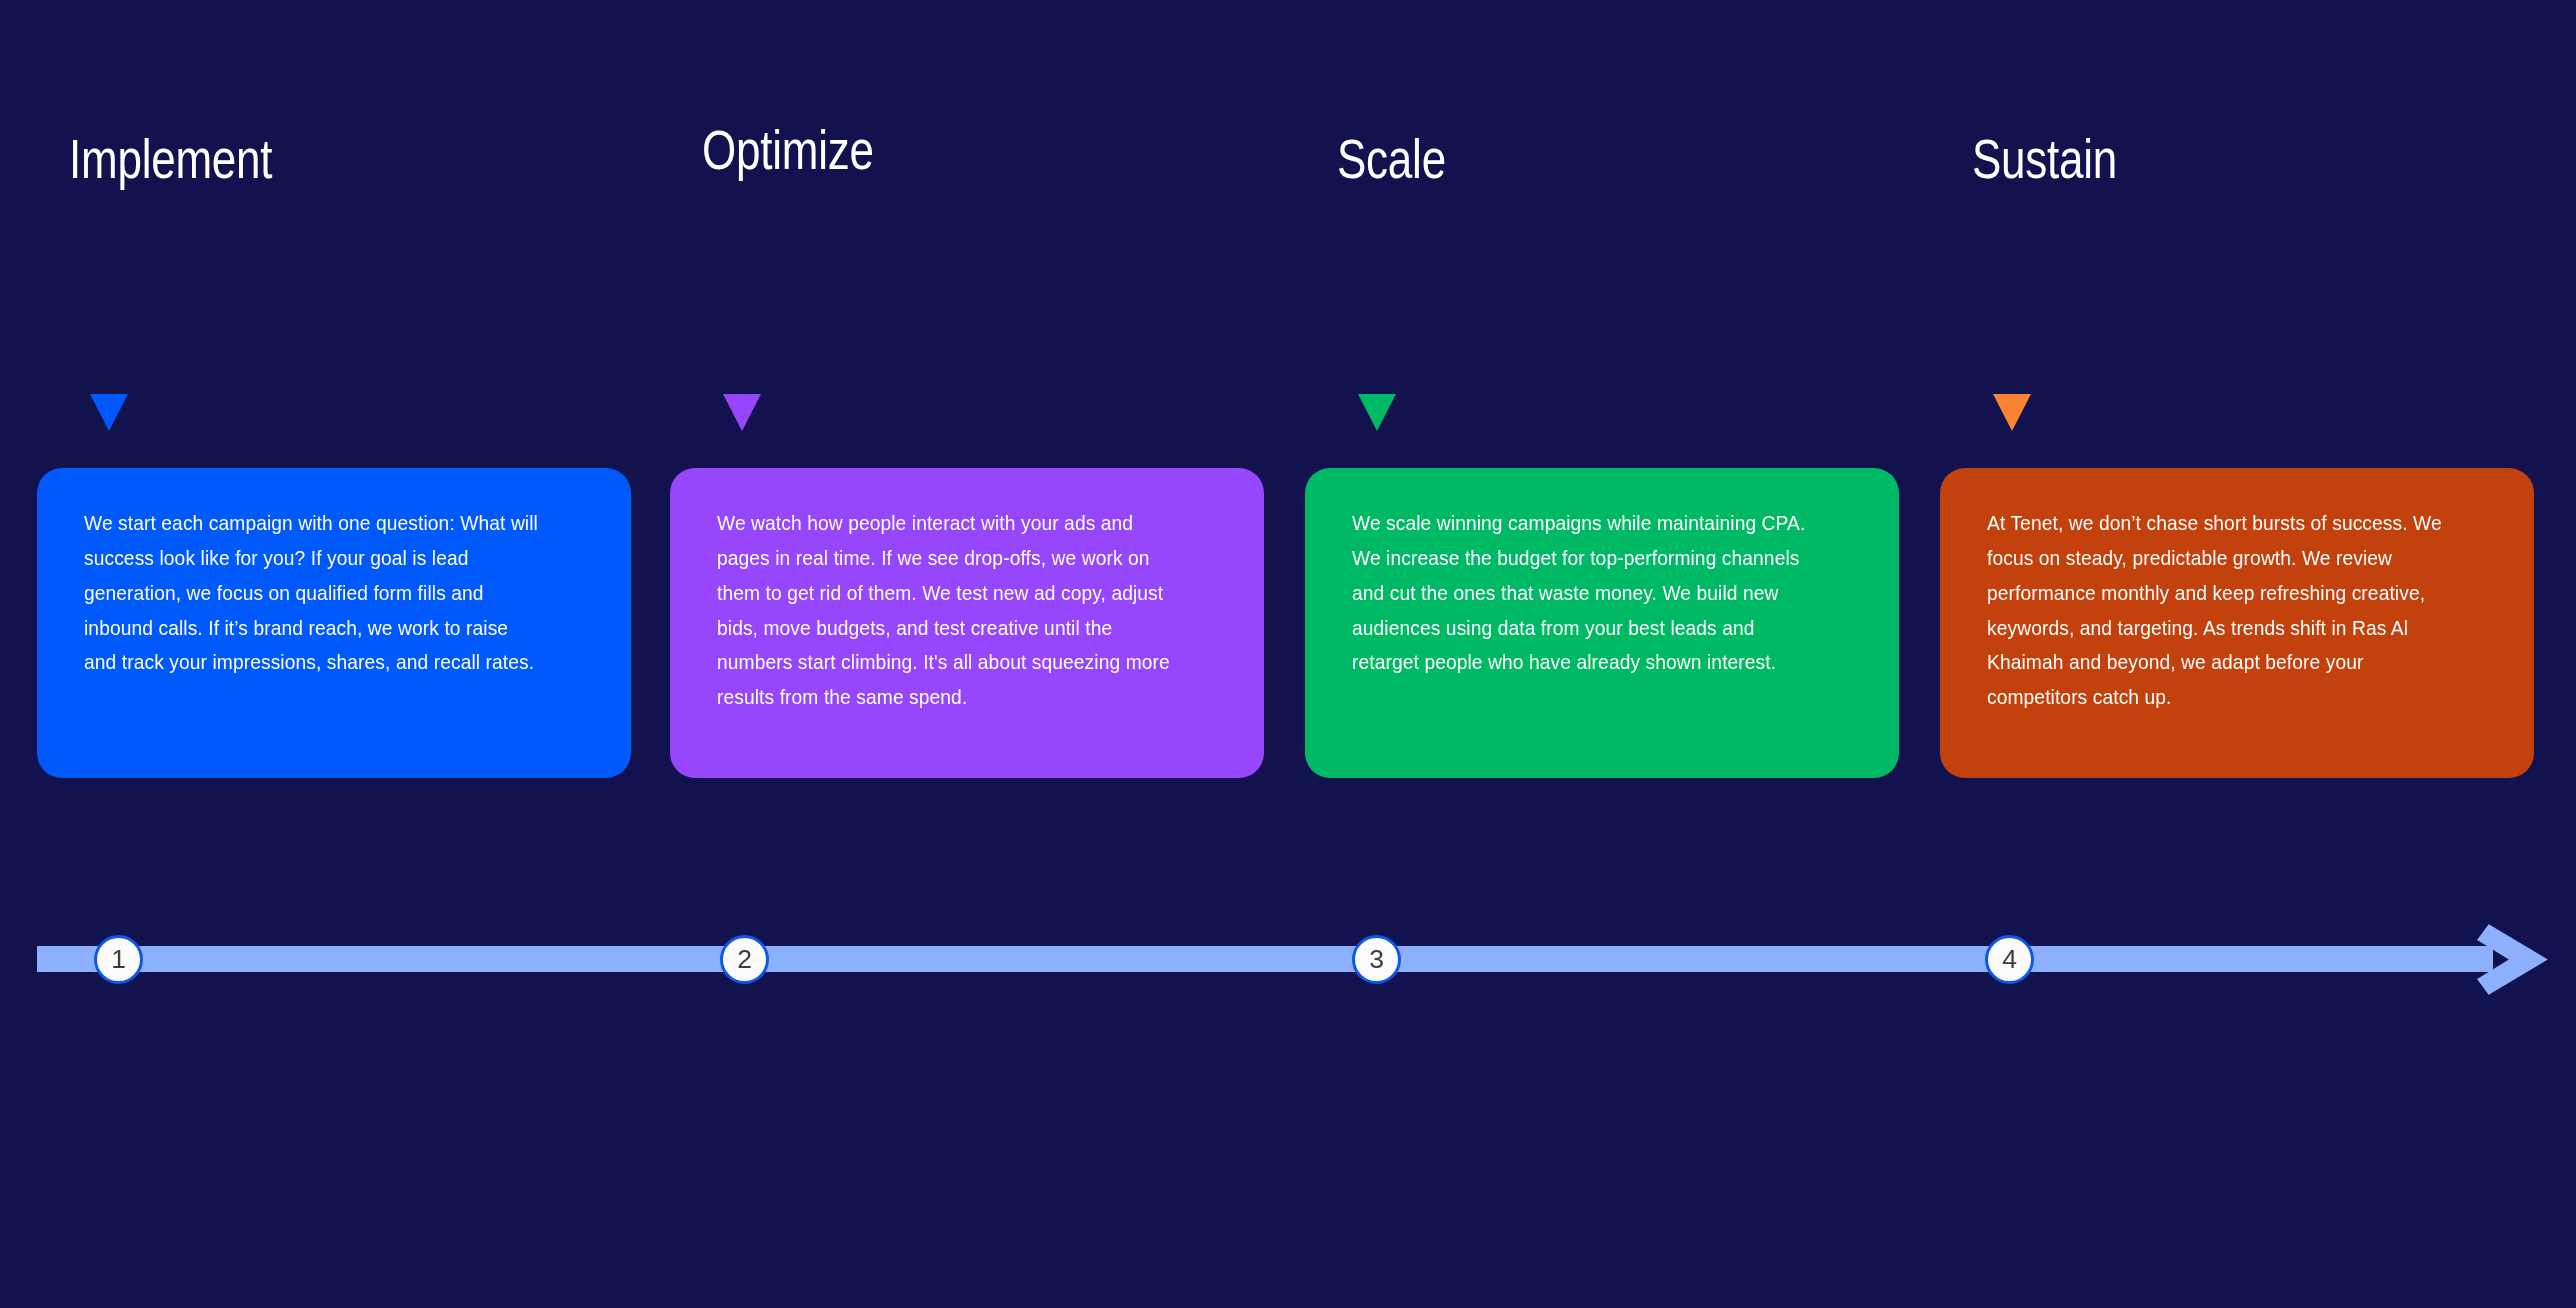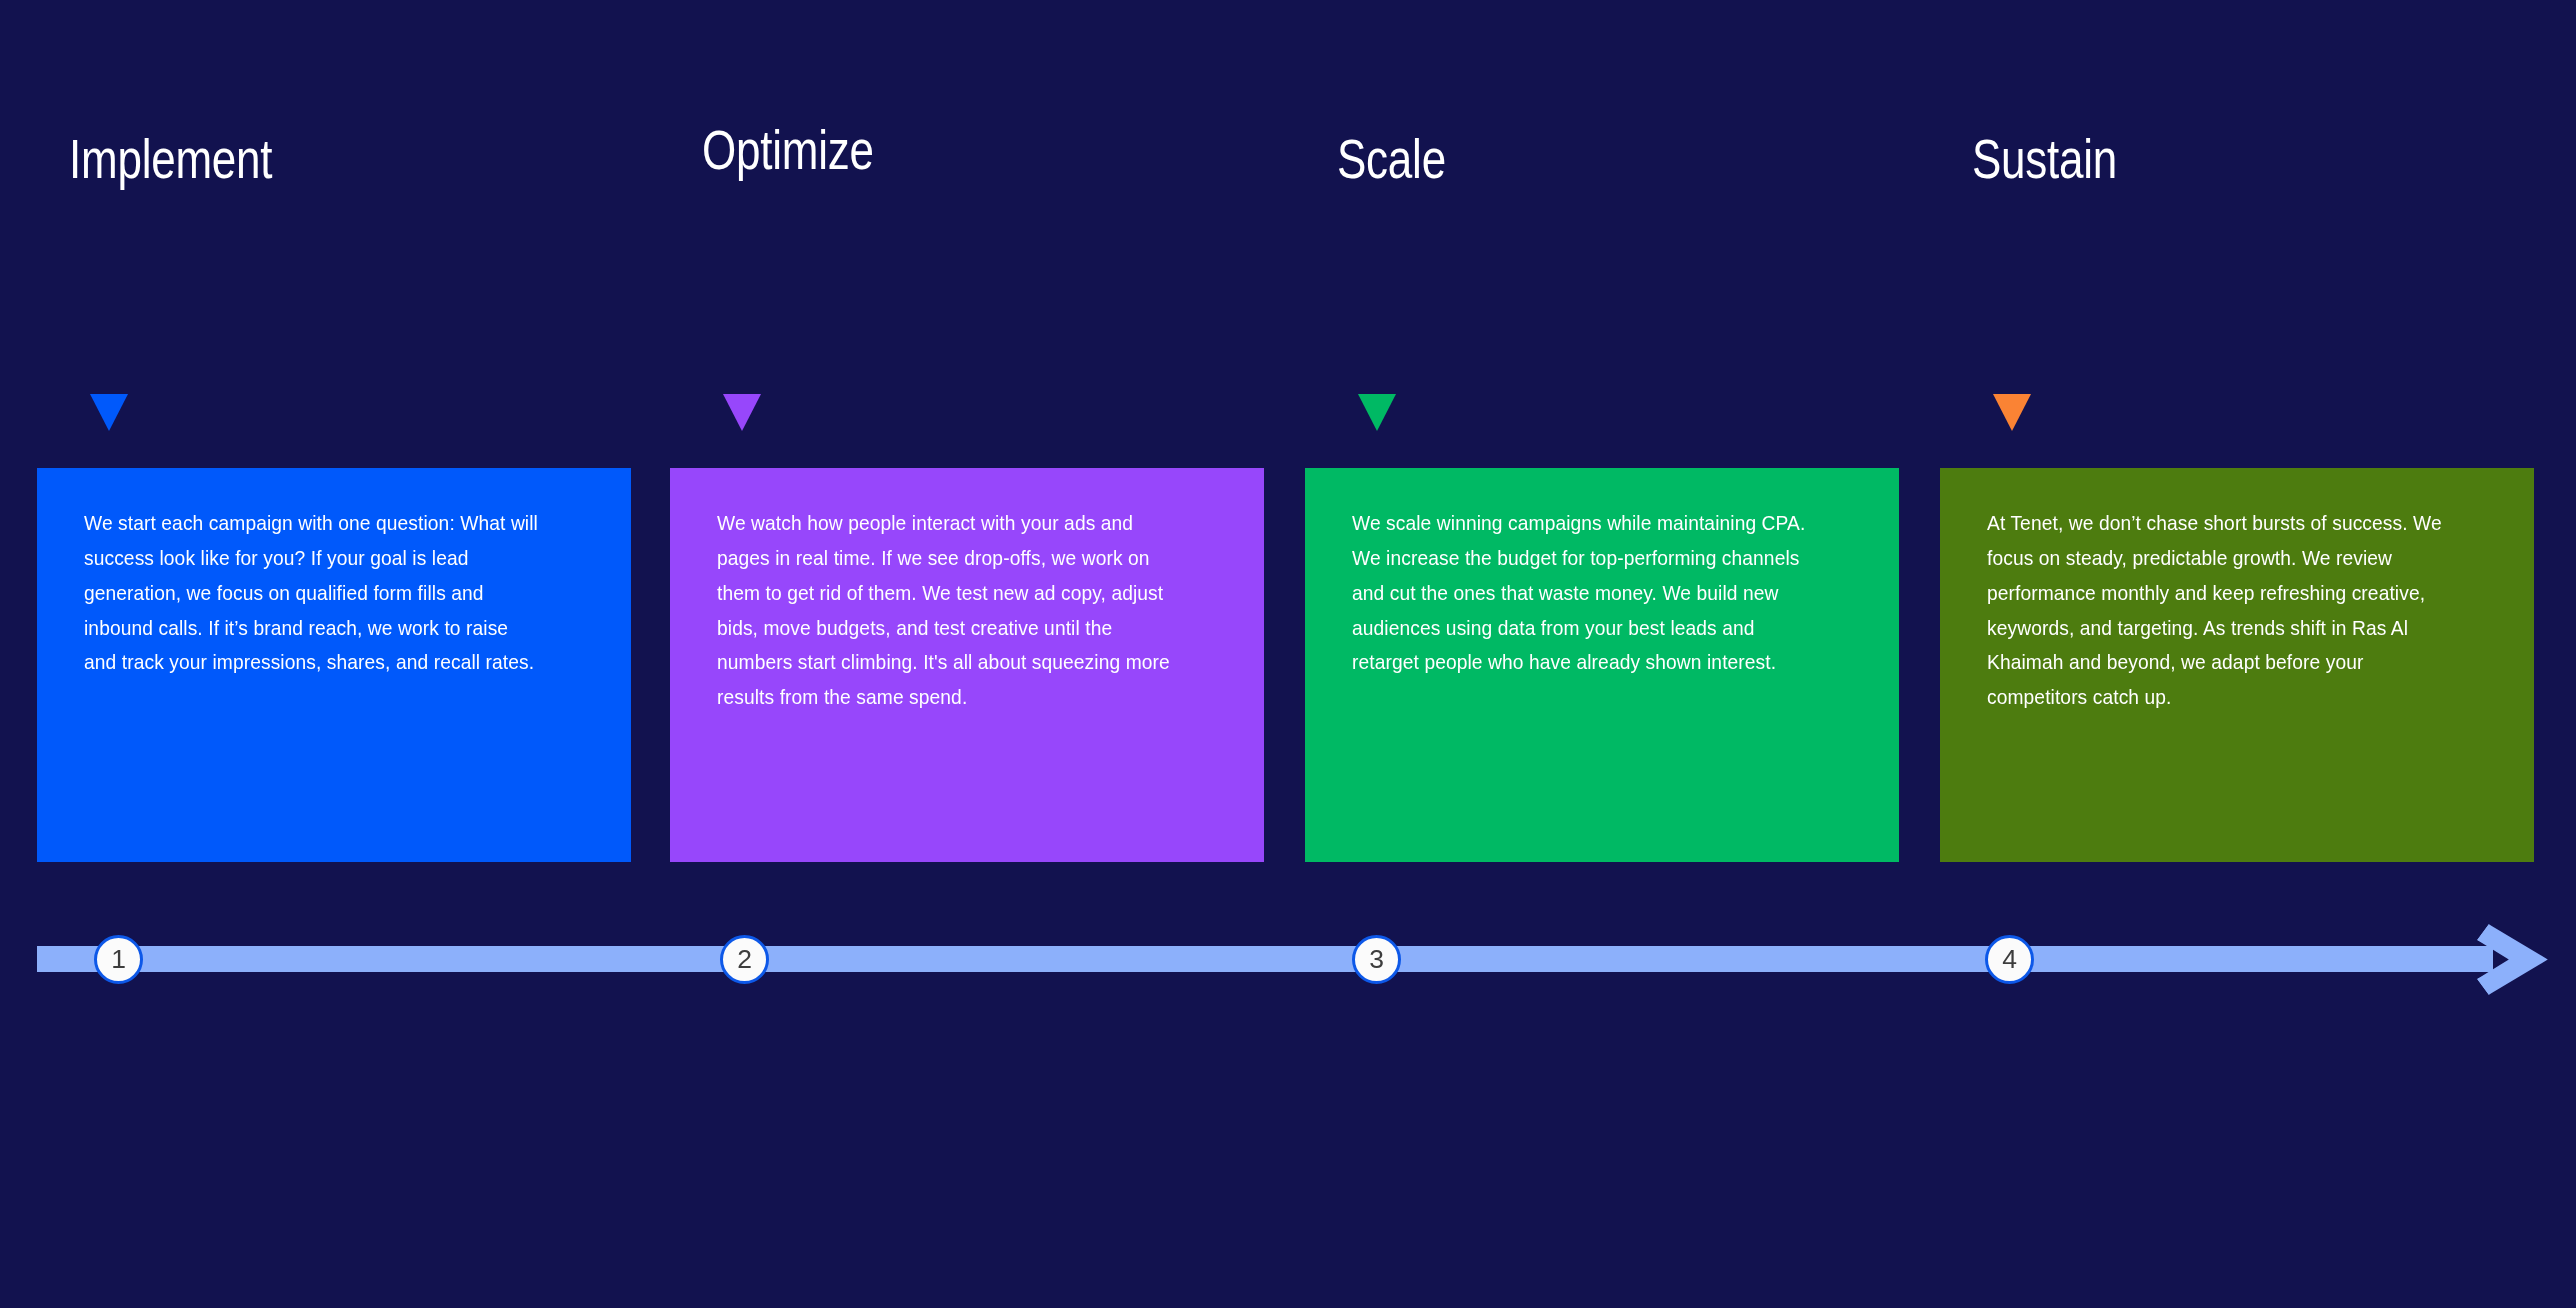--- a/index.html
+++ b/index.html
@@ -28,21 +28,22 @@
     letter-spacing:-0.3px;
     white-space:nowrap;
     transform:scaleX(0.80);
     transform-origin:left center;
   }
   .card {
     position:absolute;
     left:0;
     top:468px;
     width:594px;
-    height:394px;
+    height:310px;
+    border-radius:25px;
   }
   .card-body {
     position:absolute;
     left:47px;
     right:47px;
     top:38px;
     color:#ffffff;
     font-size:21px;
     line-height:1.66;
     font-weight:400;
@@ -118,21 +119,21 @@
   <div class="step" id="step-2" style="left:1305px;">
     <div class="step-title" style="top:132px;">Scale</div>
     <div class="card" style="background:#00b964;">
       <div class="card-body">We scale winning campaigns while maintaining CPA. We increase the budget for top-performing channels and cut the ones that waste money. We build new audiences using data from your best leads and retarget people who have already shown interest.</div>
     </div>
     <div class="pointer" style="background:#00b964;"></div>
   </div>
 
   <div class="step" id="step-3" style="left:1940px;">
     <div class="step-title" style="top:132px;">Sustain</div>
-    <div class="card" style="background:#4d7c0f;">
+    <div class="card" style="background:#c2410c;">
       <div class="card-body">At Tenet, we don’t chase short bursts of success. We focus on steady, predictable growth. We review performance monthly and keep refreshing creative, keywords, and targeting. As trends shift in Ras Al Khaimah and beyond, we adapt before your competitors catch up.</div>
     </div>
     <div class="pointer" style="background:#fa8334;"></div>
   </div>
 
   <div id="timeline">
     <div class="track"></div>
 
     <svg class="arrow-head" viewBox="0 0 150 150">
       <polygon points="30,8 142,75 30,142 30,142 8,112 85,75 8,38" fill="#8CB0FB"></polygon>

